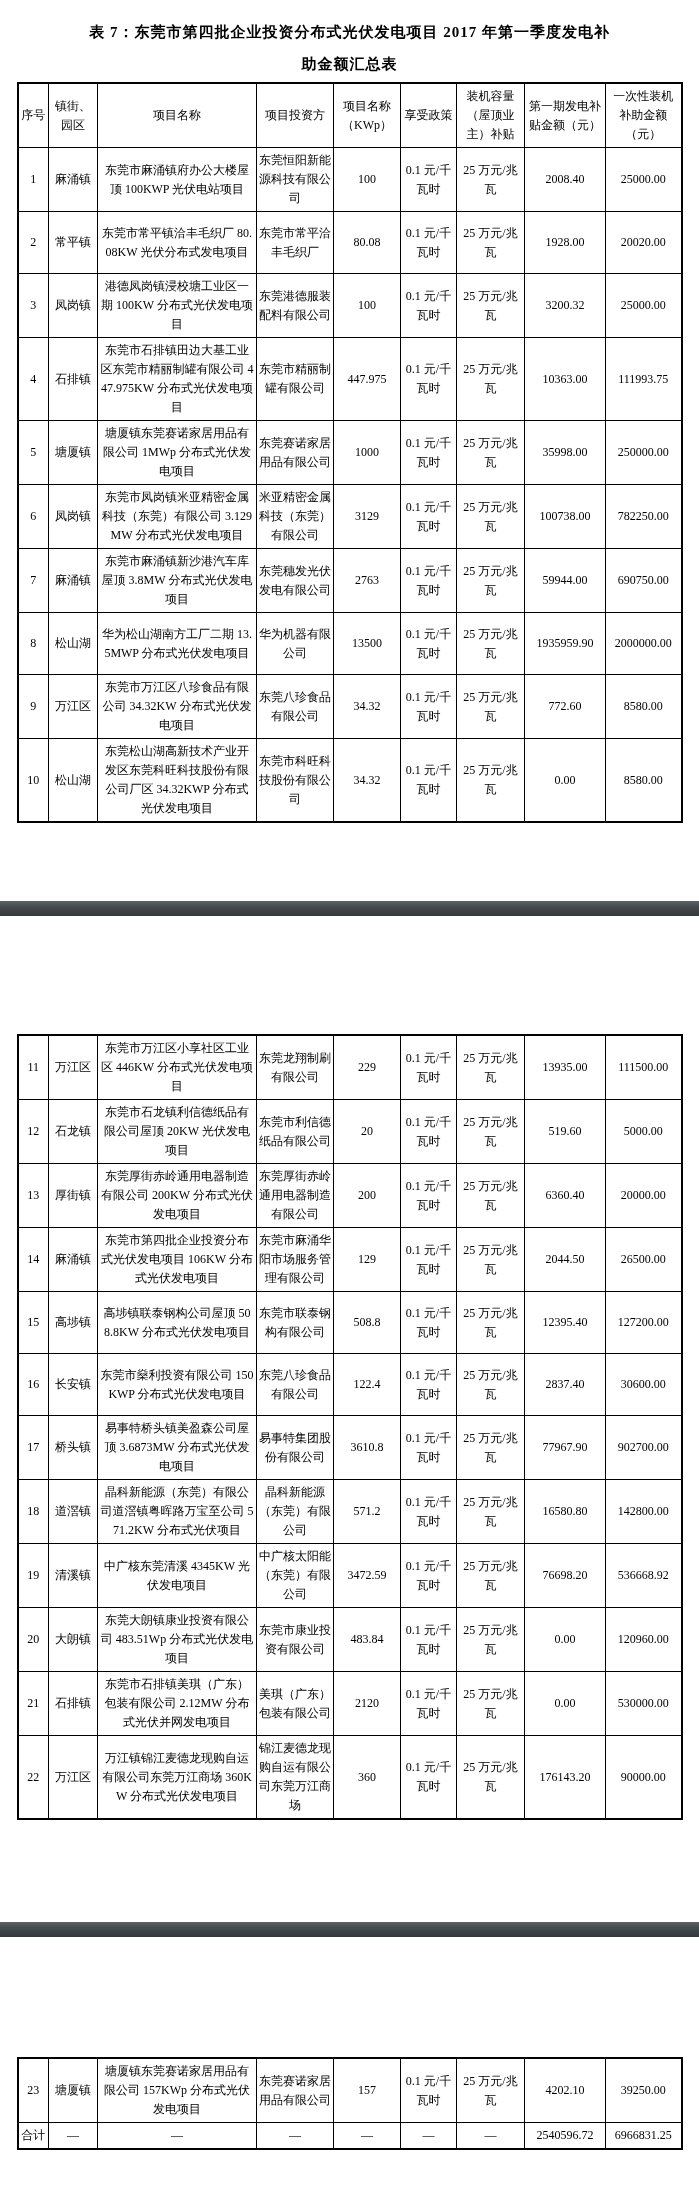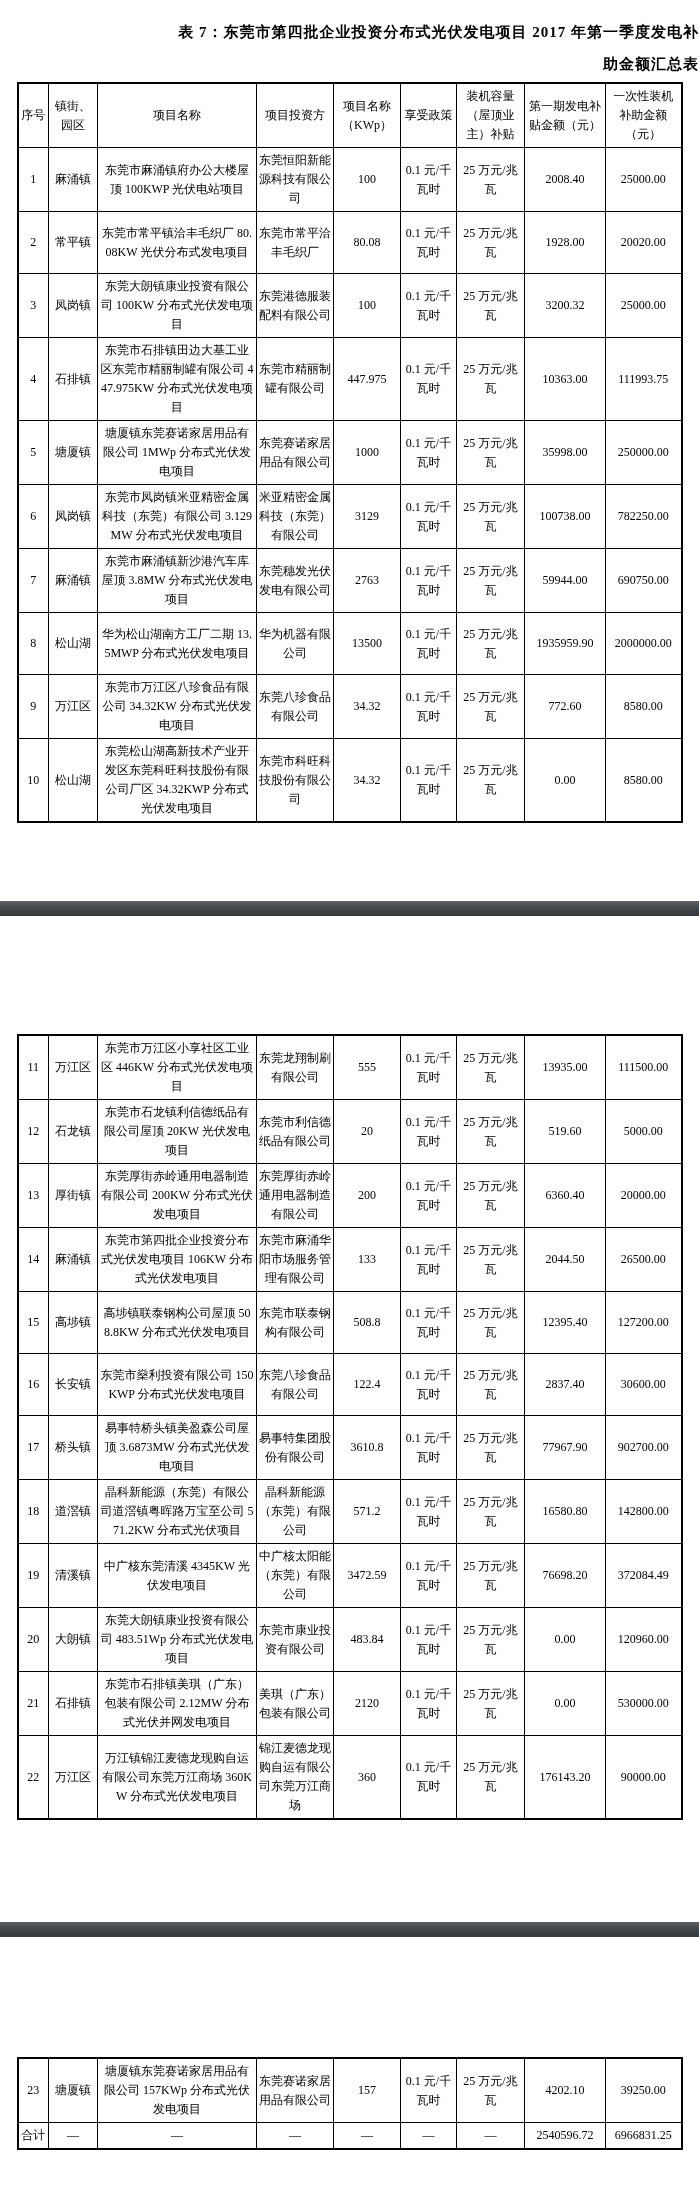--- a/index.html
+++ b/index.html
@@ -13,21 +13,21 @@
   .page{position:relative;overflow:hidden;background:#ffffff;}
   #page1{height:901px;}
   #page2{height:1006px;}
   #page3{height:249px;}
   .sep{
     height:15px;
     background:linear-gradient(180deg,#5d6265 0%,#474d51 35%,#3a4044 70%,#34393d 100%);
   }
   .doc-title{
     padding-top:16px;
-    text-align:right;
+    text-align:center;
     font-weight:bold;
     font-size:15px;
     line-height:32px;
     letter-spacing:1px;
   }
   table.t{
     border-collapse:collapse;
     table-layout:fixed;
     width:664px;
     margin:0 auto;
@@ -110,21 +110,21 @@
           <td>东莞市常平洽丰毛织厂</td>
           <td>80.08</td>
           <td>0.1 元/千瓦时</td>
           <td>25 万元/兆瓦</td>
           <td>1928.00</td>
           <td>20020.00</td>
         </tr>
         <tr>
           <td>3</td>
           <td>凤岗镇</td>
-          <td>东莞大朗镇康业投资有限公司 100KW 分布式光伏发电项目</td>
+          <td>港德凤岗镇浸校塘工业区一期 100KW 分布式光伏发电项目</td>
           <td>东莞港德服装配料有限公司</td>
           <td>100</td>
           <td>0.1 元/千瓦时</td>
           <td>25 万元/兆瓦</td>
           <td>3200.32</td>
           <td>25000.00</td>
         </tr>
         <tr>
           <td>4</td>
           <td>石排镇</td>
@@ -220,21 +220,21 @@
         <col class="c-capsub">
         <col class="c-first">
         <col class="c-onetime">
     </colgroup>
     <tbody>
         <tr>
           <td>11</td>
           <td>万江区</td>
           <td>东莞市万江区小享社区工业区 446KW 分布式光伏发电项目</td>
           <td>东莞龙翔制刷有限公司</td>
-          <td>555</td>
+          <td>229</td>
           <td>0.1 元/千瓦时</td>
           <td>25 万元/兆瓦</td>
           <td>13935.00</td>
           <td>111500.00</td>
         </tr>
         <tr>
           <td>12</td>
           <td>石龙镇</td>
           <td>东莞市石龙镇利信德纸品有限公司屋顶 20KW 光伏发电项目</td>
           <td>东莞市利信德纸品有限公司</td>
@@ -253,21 +253,21 @@
           <td>0.1 元/千瓦时</td>
           <td>25 万元/兆瓦</td>
           <td>6360.40</td>
           <td>20000.00</td>
         </tr>
         <tr>
           <td>14</td>
           <td>麻涌镇</td>
           <td>东莞市第四批企业投资分布式光伏发电项目 106KW 分布式光伏发电项目</td>
           <td>东莞市麻涌华阳市场服务管理有限公司</td>
-          <td>133</td>
+          <td>129</td>
           <td>0.1 元/千瓦时</td>
           <td>25 万元/兆瓦</td>
           <td>2044.50</td>
           <td>26500.00</td>
         </tr>
         <tr>
           <td>15</td>
           <td>高埗镇</td>
           <td>高埗镇联泰钢构公司屋顶 508.8KW 分布式光伏发电项目</td>
           <td>东莞市联泰钢构有限公司</td>
@@ -312,21 +312,21 @@
         </tr>
         <tr>
           <td>19</td>
           <td>清溪镇</td>
           <td>中广核东莞清溪 4345KW 光伏发电项目</td>
           <td>中广核太阳能（东莞）有限公司</td>
           <td>3472.59</td>
           <td>0.1 元/千瓦时</td>
           <td>25 万元/兆瓦</td>
           <td>76698.20</td>
-          <td>372084.49</td>
+          <td>536668.92</td>
         </tr>
         <tr>
           <td>20</td>
           <td>大朗镇</td>
           <td>东莞大朗镇康业投资有限公司 483.51Wp 分布式光伏发电项目</td>
           <td>东莞市康业投资有限公司</td>
           <td>483.84</td>
           <td>0.1 元/千瓦时</td>
           <td>25 万元/兆瓦</td>
           <td>0.00</td>

